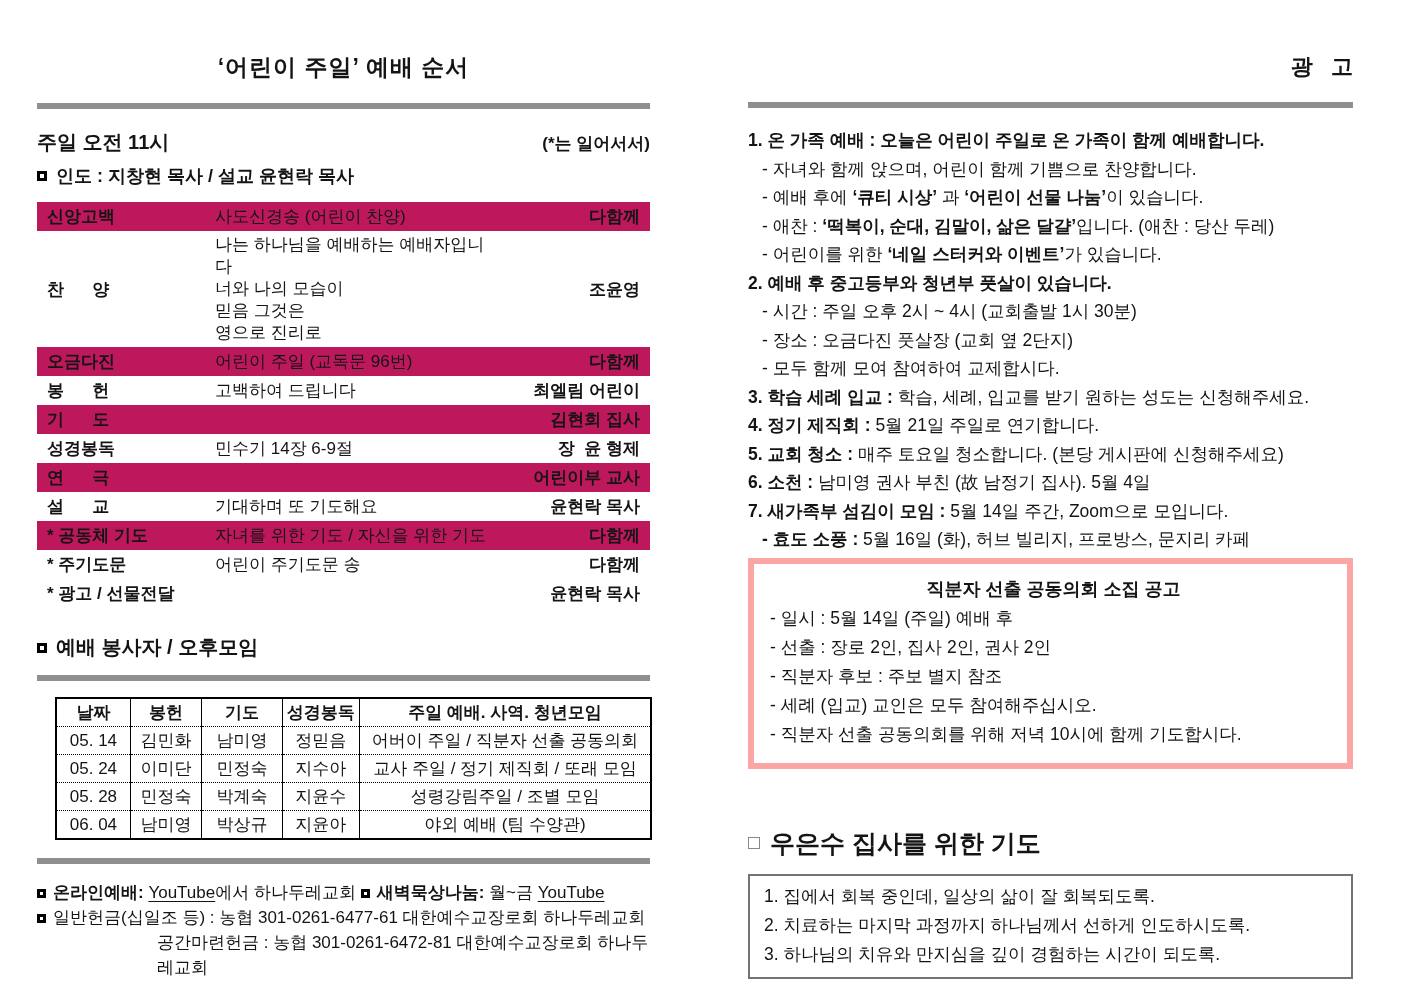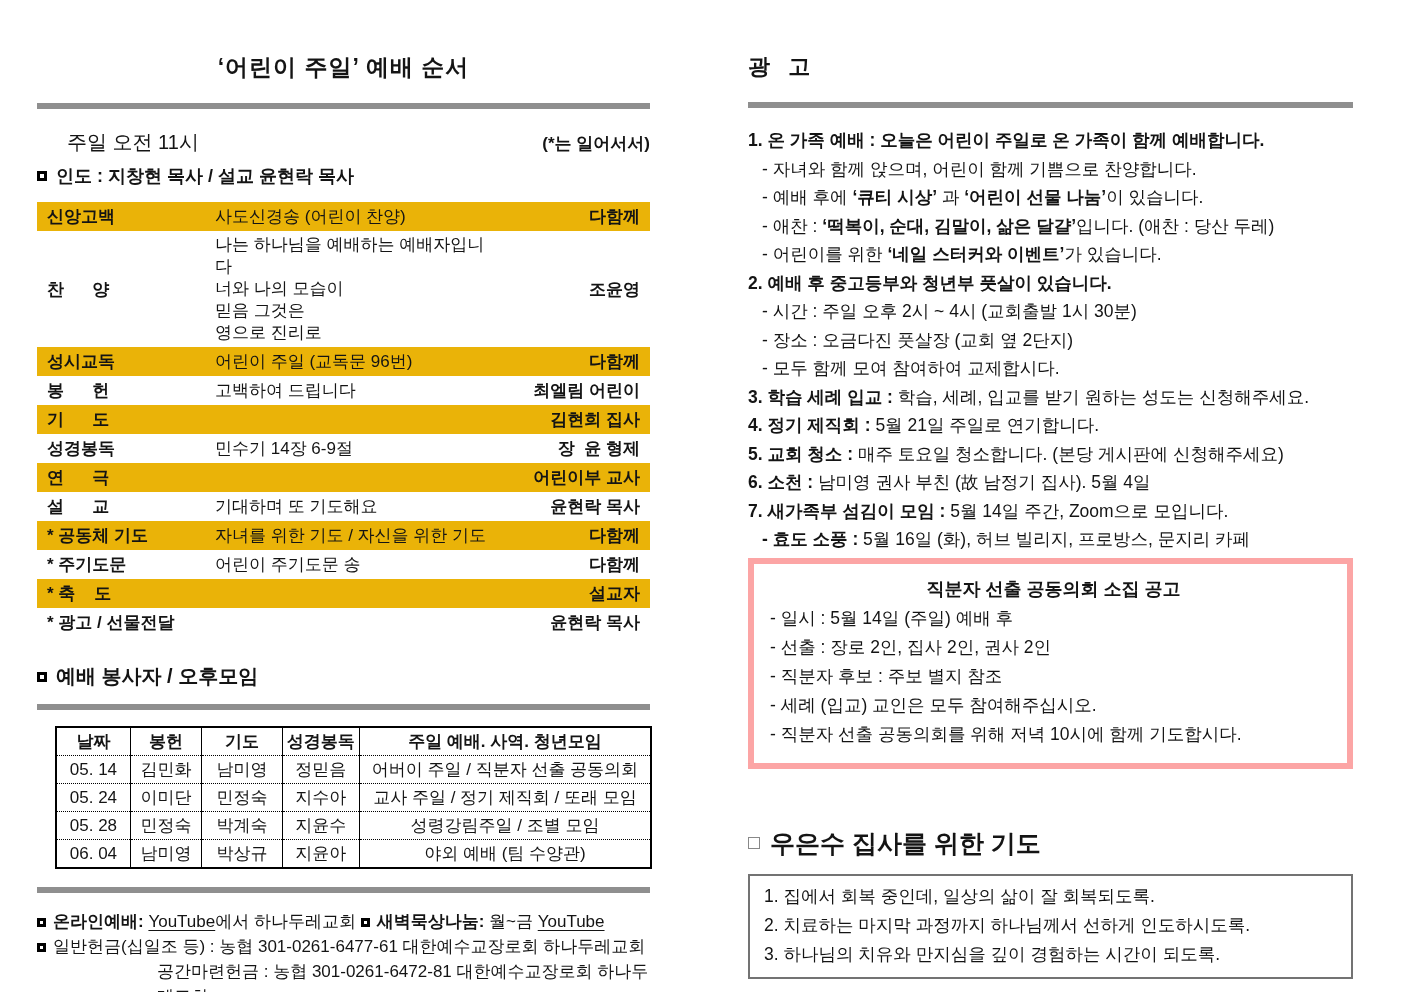--- a/index.html
+++ b/index.html
@@ -7,32 +7,32 @@
     font-family:"Liberation Sans","DejaVu Sans",sans-serif; color:#141414; }
   .page { position:relative; width:1403px; height:960px; }
   .col { position:absolute; top:52px; }
   .col-left  { left:37px;  width:613px; }
   .col-right { left:748px; width:605px; }
 
   .page-title { text-align:center; font-size:23px; font-weight:700; white-space:pre-wrap; letter-spacing:1px; }
   .rule { height:6px; background:#8f8f8f; margin-top:20px; }
 
   .time-row { display:flex; justify-content:space-between; align-items:baseline; margin-top:20px; }
-  .time-label { font-size:20px; font-weight:400;margin-left:30px; }
+  .time-label { font-size:20px; font-weight:700; }
   .stand-note { font-size:17px; font-weight:700; }
 
   .lead-line { margin-top:8px; font-size:18px; font-weight:700; display:flex; align-items:center; }
 
   .sq { display:inline-block; width:10px; height:10px; border:3px solid #000; margin-right:9px; flex:none; }
   .sq-thin { display:inline-block; width:12px; height:12px; border:1px solid #888; margin-right:10px; flex:none; }
   .isq { display:inline-block; width:9px; height:9px; border:3px solid #000; margin:0 7px 1px 0; vertical-align:-1px; }
 
   .order-table { margin-top:14px; }
   .order-row { display:flex; align-items:center; padding:3px 10px; min-height:27px; }
-  .order-row.shaded { background:#eab308; }
+  .order-row.shaded { background:#be185d; }
   .order-label { width:168px; font-size:17px; font-weight:700; white-space:pre-wrap; }
   .order-center { flex:1; font-size:17px; }
   .order-center-line { line-height:22px; white-space:pre-wrap; }
   .order-right { width:140px; text-align:right; font-size:17px; font-weight:700; white-space:pre-wrap; }
 
   .section-heading { margin-top:26px; font-size:20px; font-weight:700; display:flex; align-items:center; }
 
   .vol-wrap { margin:16px 0 0 18px; width:597px; }
   table.vol { border-collapse:collapse; width:100%; border:2px solid #000; }
   table.vol th, table.vol td { border-left:1px solid #000; border-top:1px dotted #000;
@@ -41,21 +41,21 @@
   table.vol th:first-child, table.vol td:first-child { border-left:none; }
   table.vol col.c1{width:12.5%} table.vol col.c2{width:12%} table.vol col.c3{width:13.5%}
   table.vol col.c4{width:13%}  table.vol col.c5{width:49%}
 
   .info-block { margin-top:16px; }
   .info-line { font-size:17px; line-height:25px; white-space:pre-wrap; }
   .info-line .b { font-weight:700; }
   .info-line .u { text-decoration:underline; text-underline-offset:3px; }
   .info-indent { padding-left:120px; }
 
-  .ann-title { text-align:left; font-size:22px; font-weight:700; white-space:pre-wrap; }
+  .ann-title { text-align:right; font-size:22px; font-weight:700; white-space:pre-wrap; }
   .announcements { margin-top:18px; }
   .ann-line { font-size:17.5px; line-height:28.5px; white-space:pre-wrap; }
   .ann-line.indent { padding-left:14px; }
   .ann-line .b { font-weight:700; }
 
   .notice-box { margin-top:4px; border:6px solid #fca5a5; padding:10px 10px 14px 16px; }
   .notice-title { text-align:center; font-size:18px; font-weight:700; line-height:30px; }
   .box-line { font-size:17.5px; line-height:29px; white-space:pre-wrap; }
 
   .prayer-heading { margin-top:58px; font-size:25px; font-weight:700; display:flex; align-items:center; }
@@ -92,21 +92,21 @@
           <div class="order-label">찬      양</div>
           <div class="order-center">
             <div class="order-center-line">나는 하나님을 예배하는 예배자입니다</div>
             <div class="order-center-line">너와 나의 모습이</div>
             <div class="order-center-line">믿음 그것은</div>
             <div class="order-center-line">영으로 진리로</div>
           </div>
           <div class="order-right">조윤영</div>
         </div>
         <div class="order-row shaded">
-          <div class="order-label">성시교독</div>
+          <div class="order-label">오금다진</div>
           <div class="order-center">
             <div class="order-center-line">어린이 주일 (교독문 96번)</div>
           </div>
           <div class="order-right">다함께</div>
         </div>
         <div class="order-row">
           <div class="order-label">봉      헌</div>
           <div class="order-center">
             <div class="order-center-line">고백하여 드립니다</div>
           </div>
@@ -142,25 +142,20 @@
             <div class="order-center-line">자녀를 위한 기도 / 자신을 위한 기도</div>
           </div>
           <div class="order-right">다함께</div>
         </div>
         <div class="order-row">
           <div class="order-label">* 주기도문</div>
           <div class="order-center">
             <div class="order-center-line">어린이 주기도문 송</div>
           </div>
           <div class="order-right">다함께</div>
-        </div>
-        <div class="order-row shaded">
-          <div class="order-label">* 축    도</div>
-          <div class="order-center"></div>
-          <div class="order-right">설교자</div>
         </div>
         <div class="order-row">
           <div class="order-label">* 광고 / 선물전달</div>
           <div class="order-center"></div>
           <div class="order-right">윤현락 목사</div>
         </div>
       </div>
 
     <div class="section-heading">
       <span class="sq"></span>

